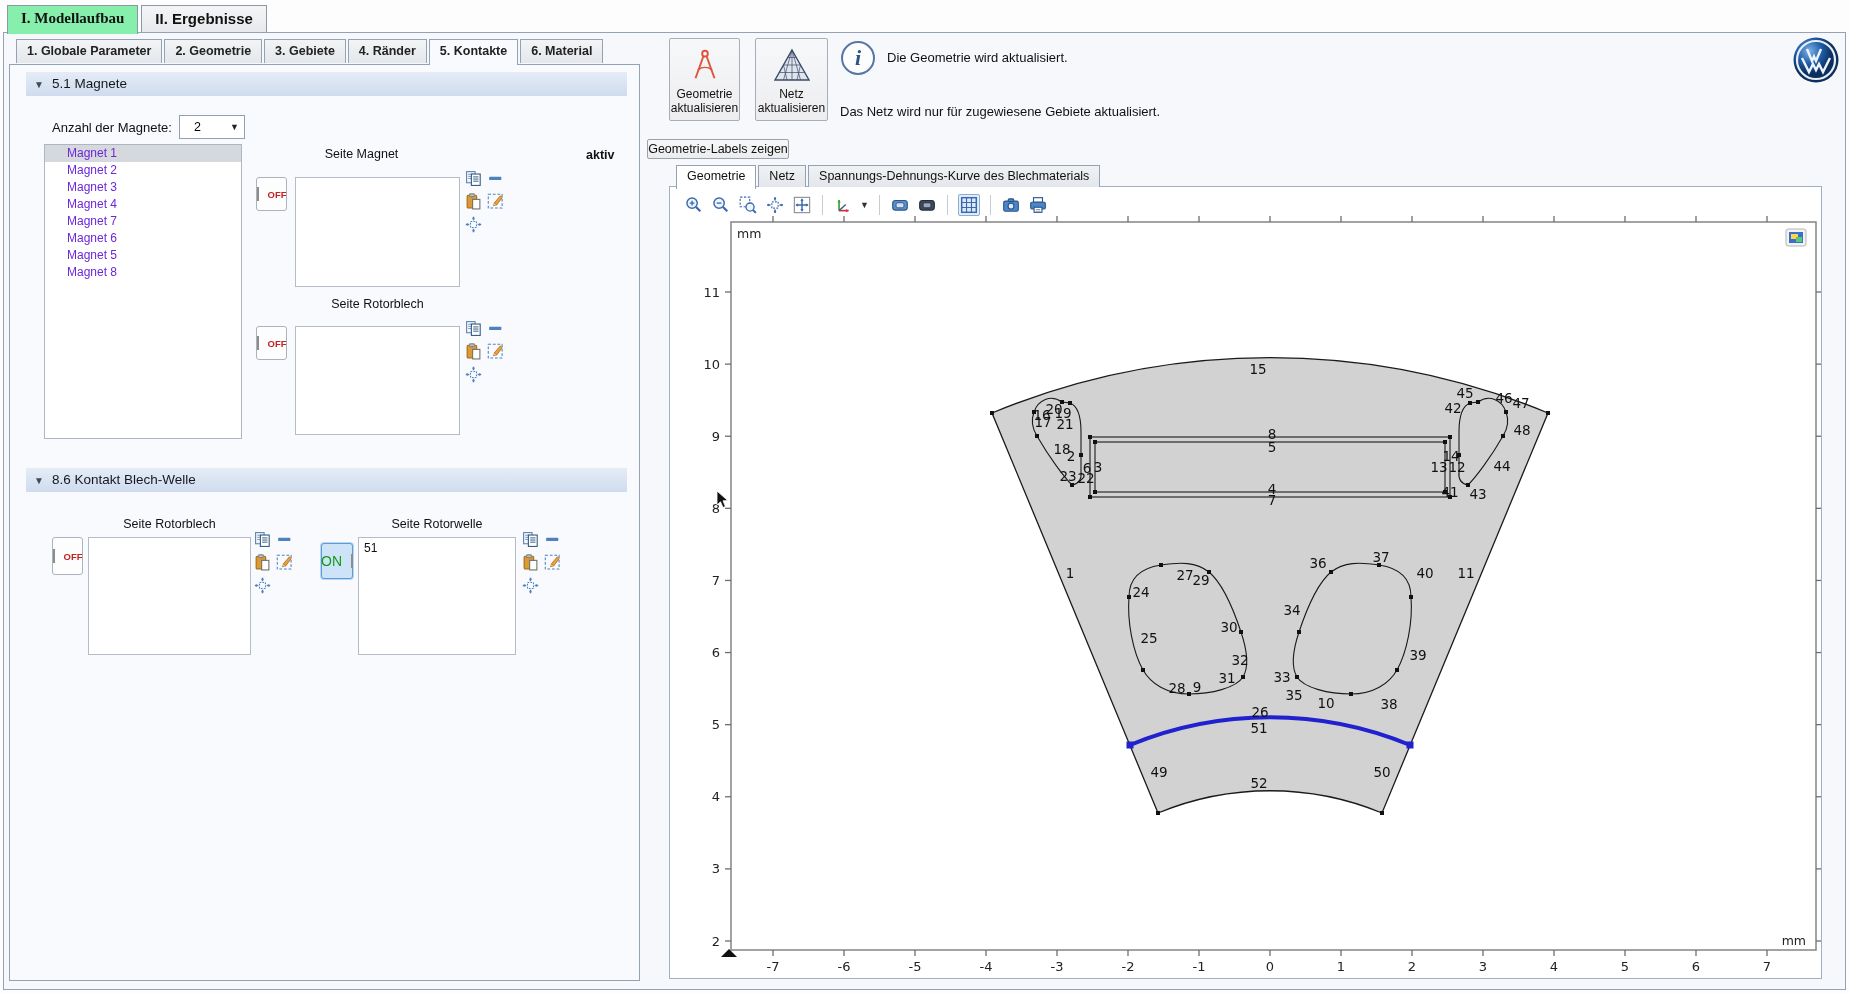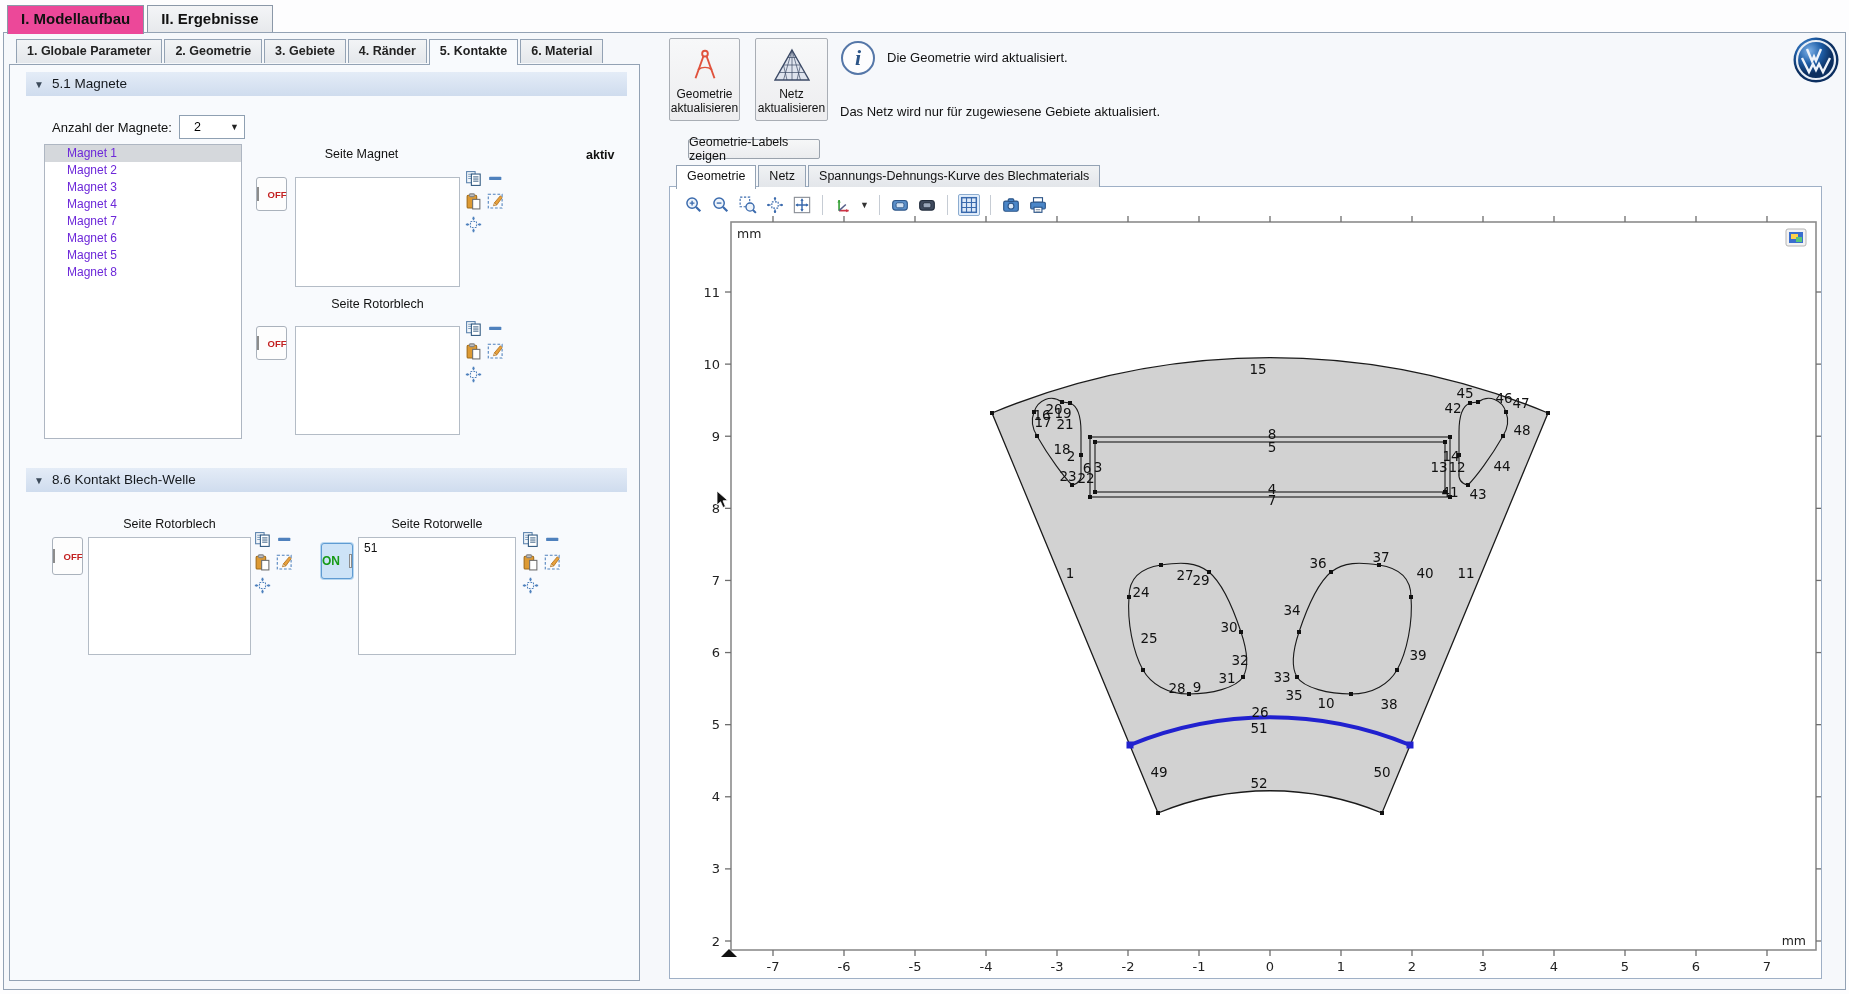--- a/index.html
+++ b/index.html
@@ -3,21 +3,21 @@
 <meta charset="utf-8">
 <style>
   html,body{margin:0;padding:0;background:#ffffff;font-family:"Liberation Sans",sans-serif;}
   #app{position:relative;width:1849px;height:994px;background:#fdfdfe;overflow:hidden;}
   .abs{position:absolute;}
 
   
   #main-tabs{position:absolute;left:7px;top:5px;display:flex;z-index:5;}
   .main-tab{border:1px solid #8b98a8;border-bottom:none;padding:4px 13px 5px;font-weight:bold;
     font-size:15px;color:#111;background:linear-gradient(#f4f5f7,#e7e9ec);margin-right:3px;cursor:default;}
-  .main-tab.active{background:#ec4899;position:relative;padding-bottom:7px;margin-bottom:-2px;}
+  .main-tab.active{background:#86efac;position:relative;padding-bottom:7px;margin-bottom:-2px;font-family:Liberation Serif, serif;}
   #content{position:absolute;left:3px;top:32px;width:1841px;height:956px;background:#f6f8fb;border:1px solid #93a2b4;}
 
   
   #left-tabs{position:absolute;left:16px;top:39px;display:flex;z-index:4;align-items:flex-end;}
   .sub-tab{border:1px solid #93a2b4;border-bottom:none;padding:4px 10px 5px;font-weight:bold;font-size:12.5px;
     color:#222;background:linear-gradient(#f2f4f6,#e4e7eb);margin-right:2px;cursor:default;}
   .sub-tab.active{background:#f8fafd;padding-bottom:7px;margin-bottom:-2px;position:relative;}
   #left-panel{position:absolute;left:9px;top:64px;width:629px;height:915px;border:1px solid #93a2b4;background:#f8fafd;}
 
   .section-header{position:absolute;height:24px;line-height:24px;background:linear-gradient(#e4ecf7,#cfdcee);
@@ -36,21 +36,21 @@
   .group-title{position:absolute;font-size:12.5px;color:#111;text-align:center;}
   .sel-box{position:absolute;box-sizing:border-box;border:1px solid #b4bcc6;background:#fff;}
   .sel-box .sel-item{font-size:12px;color:#111;padding:3px 0 0 5px;}
   .aktiv-label{position:absolute;font-weight:bold;font-size:12.5px;color:#111;}
 
   .toggle{position:absolute;box-sizing:border-box;border:1px solid #aab2bc;border-radius:3px;background:#fdfdfd;
     display:flex;align-items:center;justify-content:center;gap:9px;cursor:pointer;}
   .toggle .sq{width:12px;height:12px;background:#d4d4d4;border:1px solid #8c8c8c;
     box-shadow:inset 1px 1px 0 #f4f4f4;}
   .toggle .t-off{color:#c32222;font-weight:bold;font-size:9.5px;}
-  .toggle .t-on{color:#169a16;font-weight:bold;font-size:12px;}
+  .toggle .t-on{color:#169a16;font-weight:normal;font-size:14px;}
   .toggle.on{background:#cde3f7;border:1px solid #5f9bd2;box-shadow:0 0 0 1px #b8d7f0;}
 
   .icon-col{position:absolute;display:grid;grid-template-columns:22px 22px;grid-auto-rows:22px;row-gap:1px;}
   .gicon{width:17px;height:17px;cursor:pointer;}
 
   
   .big-btn{position:absolute;box-sizing:border-box;border:1px solid #a9aeb5;border-radius:2px;
     background:linear-gradient(#f7f8f9,#ededef);display:flex;flex-direction:column;align-items:center;
     justify-content:flex-end;padding-bottom:5px;cursor:pointer;}
   .big-btn .bicon{position:absolute;top:8px;left:50%;transform:translateX(-50%);}
@@ -285,21 +285,21 @@
       </svg>
     </span>
     <span class="bcap">Netz
 aktualisieren</span>
   </div>
   <div class="info-circle" style="left:841px;top:41px;">
       <span>i</span>
     </div>
   <div class="msg" style="left:887px;top:50px;">Die Geometrie wird aktualisiert.</div>
   <div class="msg" style="left:840px;top:104px;">Das Netz wird nur für zugewiesene Gebiete aktualisiert.</div>
-  <div class="small-btn" style="left:688px;top:139px;width:132px;height:20px;">Geometrie-Labels zeigen</div>
+  <div class="small-btn" style="left:647px;top:139px;width:142px;height:20px;">Geometrie-Labels zeigen</div>
 
   <div id="view-tabs">
       <div class="view-tab active">Geometrie</div>
       <div class="view-tab">Netz</div>
       <div class="view-tab">Spannungs-Dehnungs-Kurve des Blechmaterials</div>
     </div>
   <div id="gpanel"></div>
 
   <div id="gtoolbar">
     <span class="tbtn">

